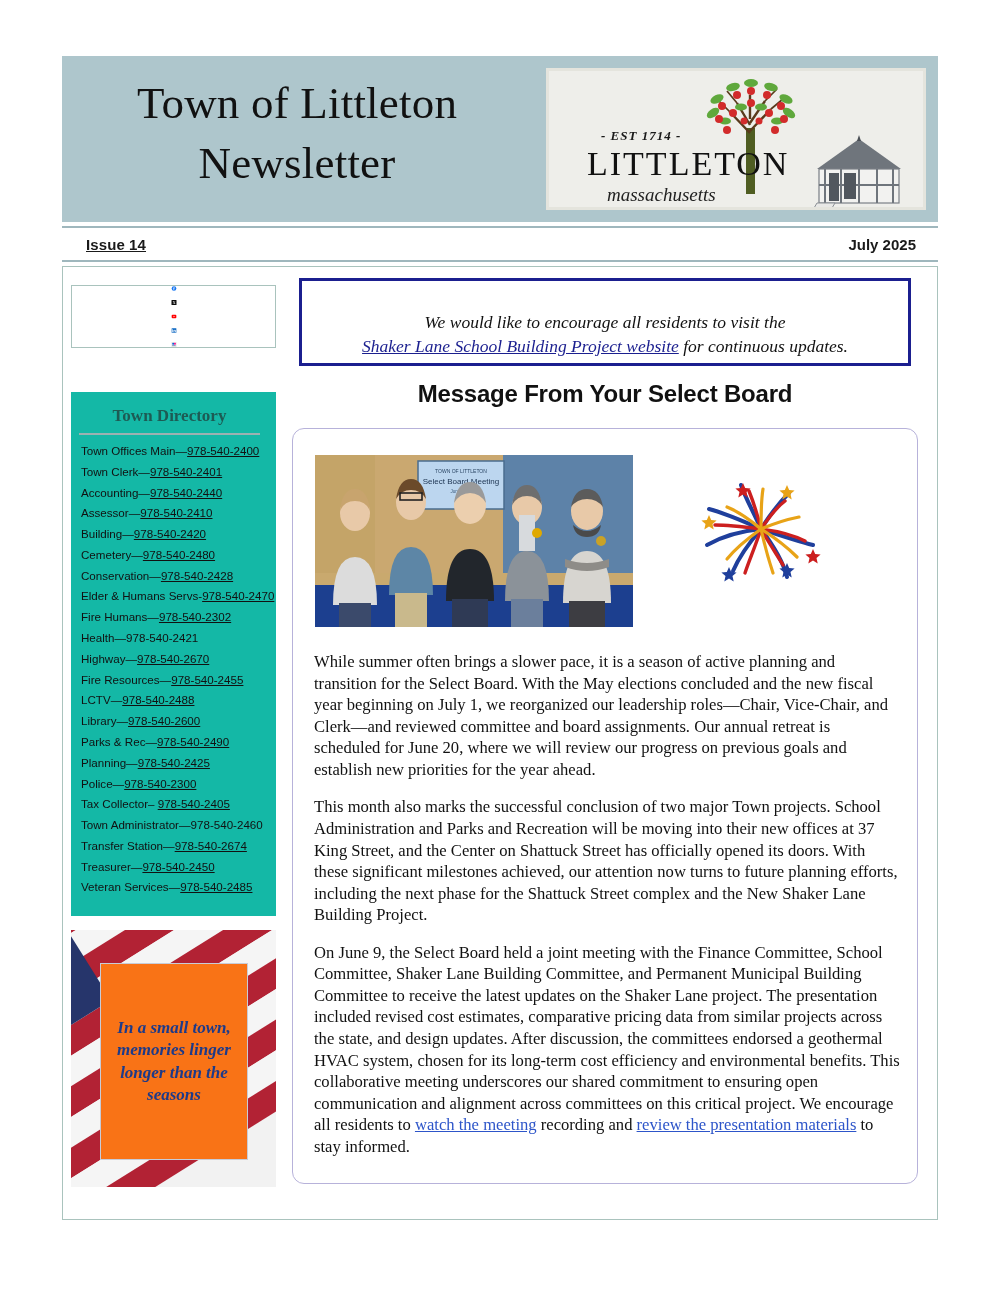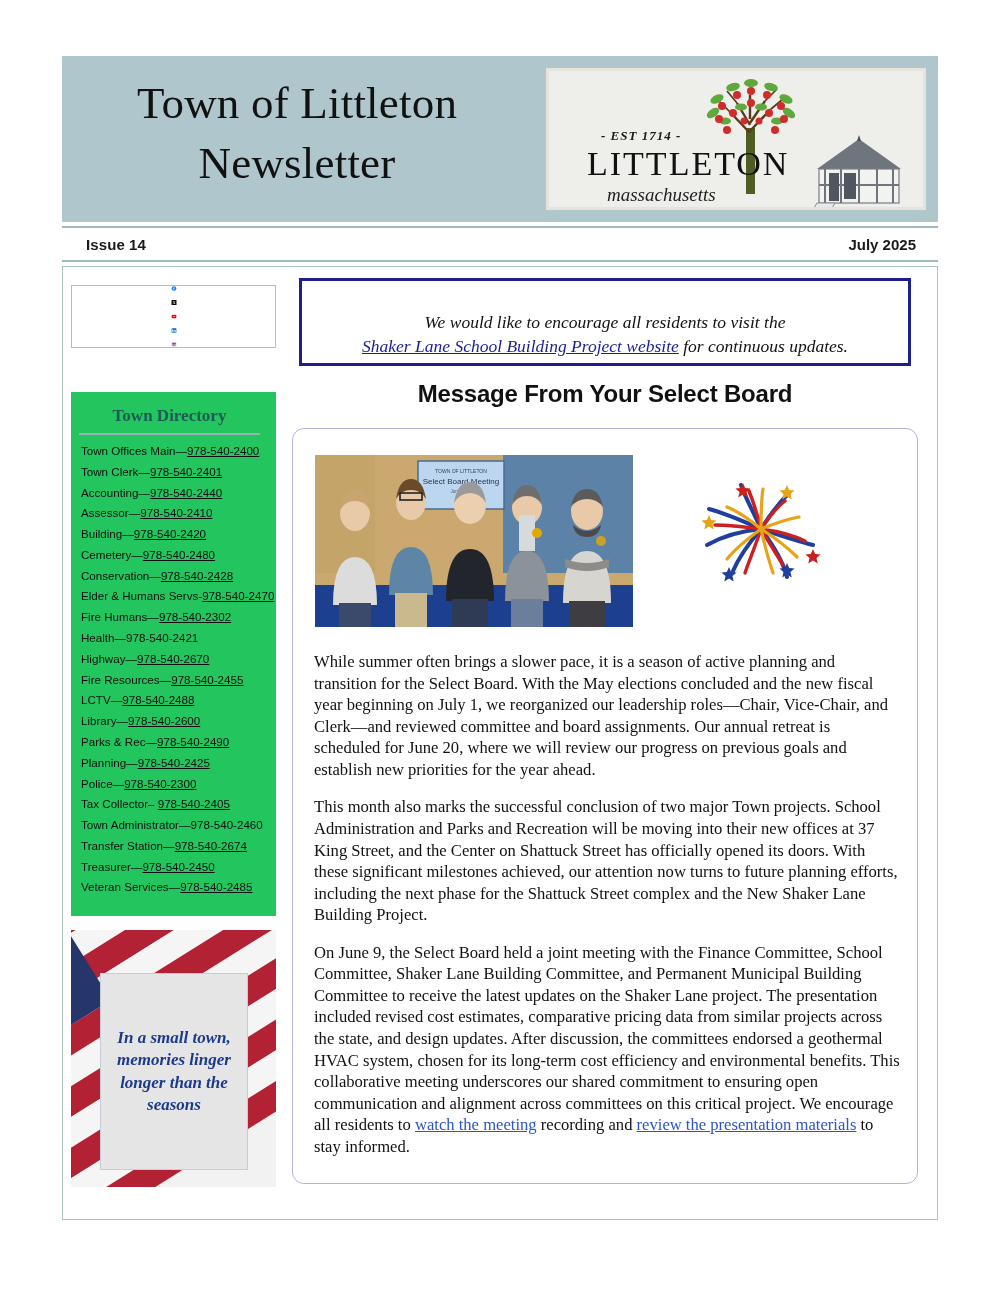--- a/index.html
+++ b/index.html
@@ -58,21 +58,21 @@
   
   .issue-strip{
     position:absolute;left:62px;top:226px;width:876px;height:36px;
     border-top:2px solid #9fb7bd;
     border-bottom:2px solid #9fb7bd;
     box-sizing:border-box;
     background:#fff;
   }
   .issue-left{
     position:absolute;left:24px;top:8px;
-    font-size:15px;font-weight:bold;color:#1a1a1a;letter-spacing:.1px;
+    font-size:15px;font-weight:bold;color:#1a1a1a;letter-spacing:.1px;text-decoration:underline;
   }
   .issue-right{
     position:absolute;right:22px;top:8px;
     font-size:15px;font-weight:bold;color:#1a1a1a;
   }
 
   
   .content-frame{
     position:absolute;left:62px;top:266px;width:876px;height:954px;
     border:1px solid #a9c3bd;
@@ -85,21 +85,21 @@
     position:absolute;left:71px;top:285px;width:205px;height:63px;
     border:1px solid #a9c3bd;
     background:#fff;
     box-sizing:border-box;
     display:flex;align-items:center;justify-content:center;gap:9px;flex-direction:column;
   }
   .soc{width:30px;height:30px;display:block;}
 
   .directory{
     position:absolute;left:71px;top:392px;width:205px;height:524px;
-    background:#22c55e;
+    background:#14b8a6;
     box-sizing:border-box;
     padding:10px 8px 0 0;
   }
   .dir-title{
     text-align:center;
     font-family:"Liberation Serif", serif;
     font-weight:bold;font-size:17px;color:#1d5b54;
     margin:4px 0 7px 0;
   }
   .dir-rule{
@@ -118,22 +118,22 @@
   .dir-list li .num.plain{text-decoration:none;}
 
   
   .flagbox{
     position:absolute;left:71px;top:930px;width:205px;height:257px;
     overflow:hidden;
     box-sizing:border-box;
   }
   .flag-svg{position:absolute;left:0;top:0;}
   .quote-card{
-    position:absolute;left:29px;top:43px;width:148px;height:197px;
-    background:#e5e5e5;
+    position:absolute;left:29px;top:33px;width:148px;height:197px;
+    background:#f97316;
     border:1px solid #c8ccd8;
     box-sizing:border-box;
     display:flex;align-items:center;justify-content:center;
   }
   .quote-text{
     font-family:"Liberation Serif", serif;
     font-style:italic;font-weight:bold;
     font-size:17px;line-height:1.32;
     color:#1c3a8a;
     text-align:center;

